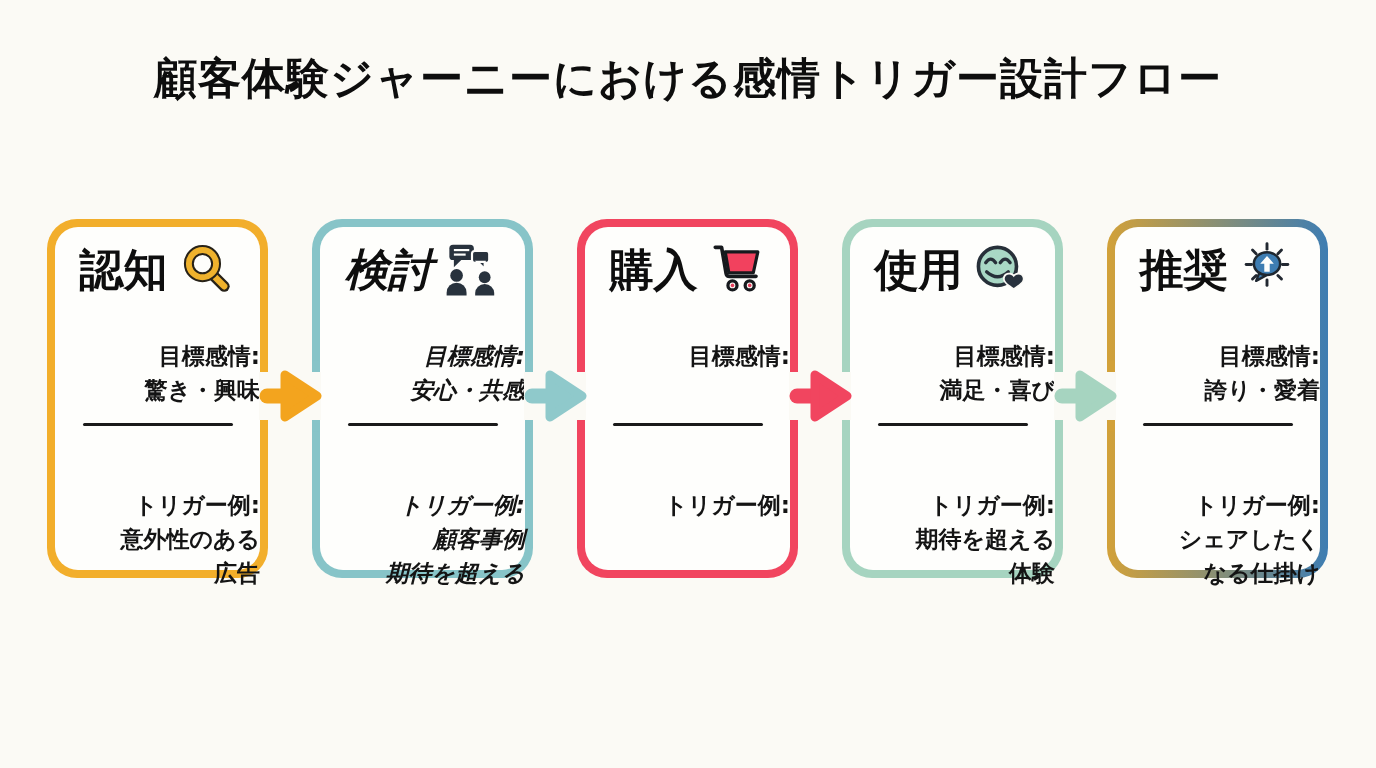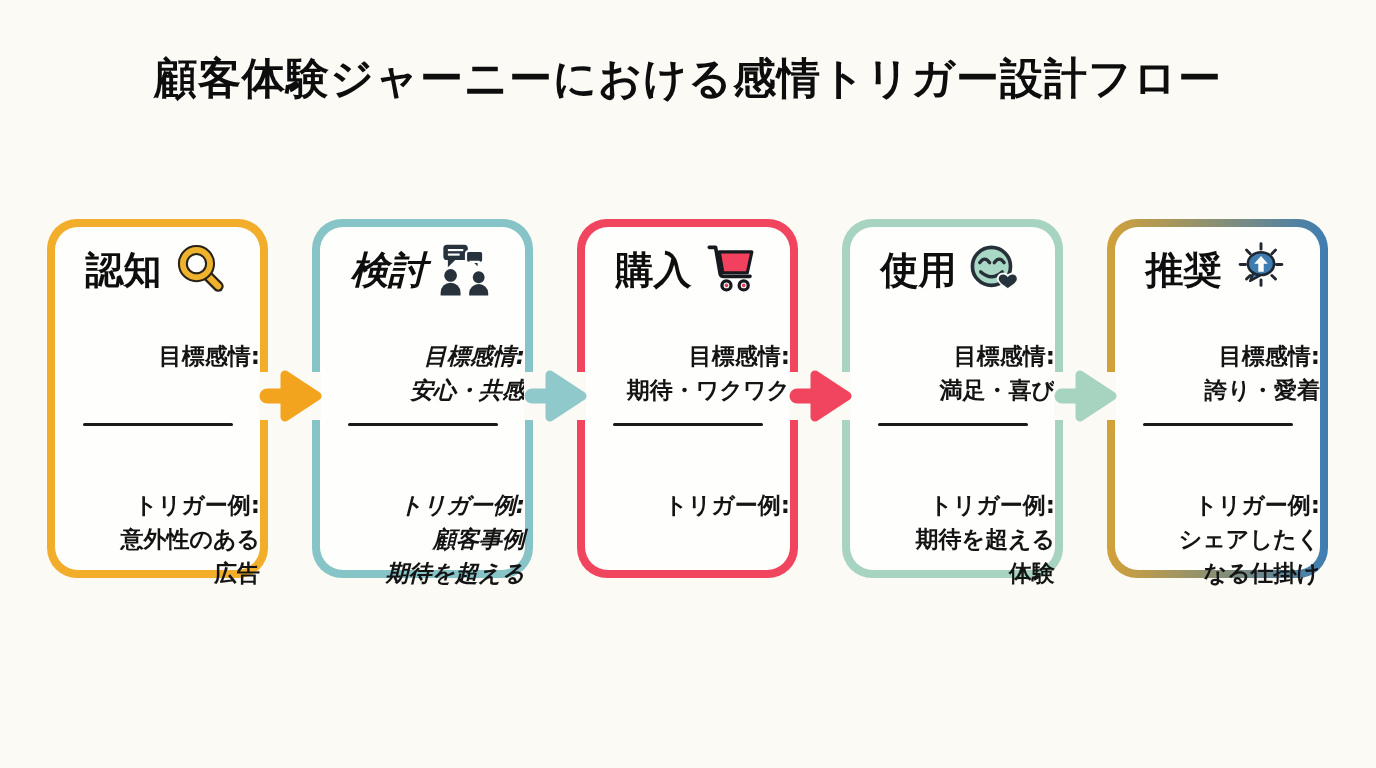--- a/index.html
+++ b/index.html
@@ -27,21 +27,21 @@
     z-index:1;
   }
   .card-inner{
     position:relative;width:100%;height:100%;
     background:#FEFEFC;border-radius:23px;
   }
   .card-header{
     position:absolute;top:14px;left:0;right:0;
     display:flex;justify-content:center;align-items:center;gap:10px;
   }
-  .stage-name{font-size:38px;font-weight:800;color:#0E0E0E;line-height:1;}
+  .stage-name{font-size:44px;font-weight:800;color:#0E0E0E;line-height:1;}
   .icon{width:58px;height:58px;display:inline-flex;}
   .icon svg{width:100%;height:100%;}
   .block{position:absolute;left:0;right:0;text-align:center;}
   .block .label,.block .value{
     font-size:23px;font-weight:700;line-height:34px;color:#141414;
     white-space:pre-line;
     text-align:right;
   }
   .block-emotion{top:112px;}
   .divider{
@@ -80,20 +80,21 @@
           <svg viewBox="0 0 64 64">
             <line x1="38" y1="37" x2="51" y2="50" stroke="#272218" stroke-width="12" stroke-linecap="round"></line>
             <line x1="38" y1="37" x2="51" y2="50" stroke="#EFB22D" stroke-width="7" stroke-linecap="round"></line>
             <circle cx="27" cy="25" r="15" fill="#FEFEFC" stroke="#272218" stroke-width="11"></circle>
             <circle cx="27" cy="25" r="15" fill="none" stroke="#EFB22D" stroke-width="6.5"></circle>
           </svg>
         </span>
       </div>
       <div class="block block-emotion">
         <div class="label">目標感情:</div>
+        <div class="value">驚き・興味</div>
       </div>
       <div class="divider"></div>
       <div class="block block-trigger">
         <div class="label">トリガー例:</div>
         <div class="value">意外性のある
 広告</div>
       </div>
     </div>
     <span class="cap cap-rt"></span>
     <span class="cap cap-rb"></span>
@@ -145,21 +146,20 @@
             <polygon points="19,12 55,12 50,35 23,35" fill="#F2415E" stroke="#16191D" stroke-width="3.5" stroke-linejoin="round"></polygon>
             <circle cx="27" cy="49" r="5" fill="#FBFAF6" stroke="#16191D" stroke-width="3.6"></circle>
             <circle cx="27" cy="49" r="2" fill="#E5405E"></circle>
             <circle cx="46" cy="49" r="5" fill="#FBFAF6" stroke="#16191D" stroke-width="3.6"></circle>
             <circle cx="46" cy="49" r="2" fill="#E5405E"></circle>
           </svg>
         </span>
       </div>
       <div class="block block-emotion">
         <div class="label">目標感情:</div>
-        <div class="value">期待・ワクワク</div>
       </div>
       <div class="divider"></div>
       <div class="block block-trigger">
         <div class="label">トリガー例:</div>
       </div>
     </div>
     <span class="cap cap-lt"></span>
     <span class="cap cap-lb"></span>
     <span class="cap cap-rt"></span>
     <span class="cap cap-rb"></span>

